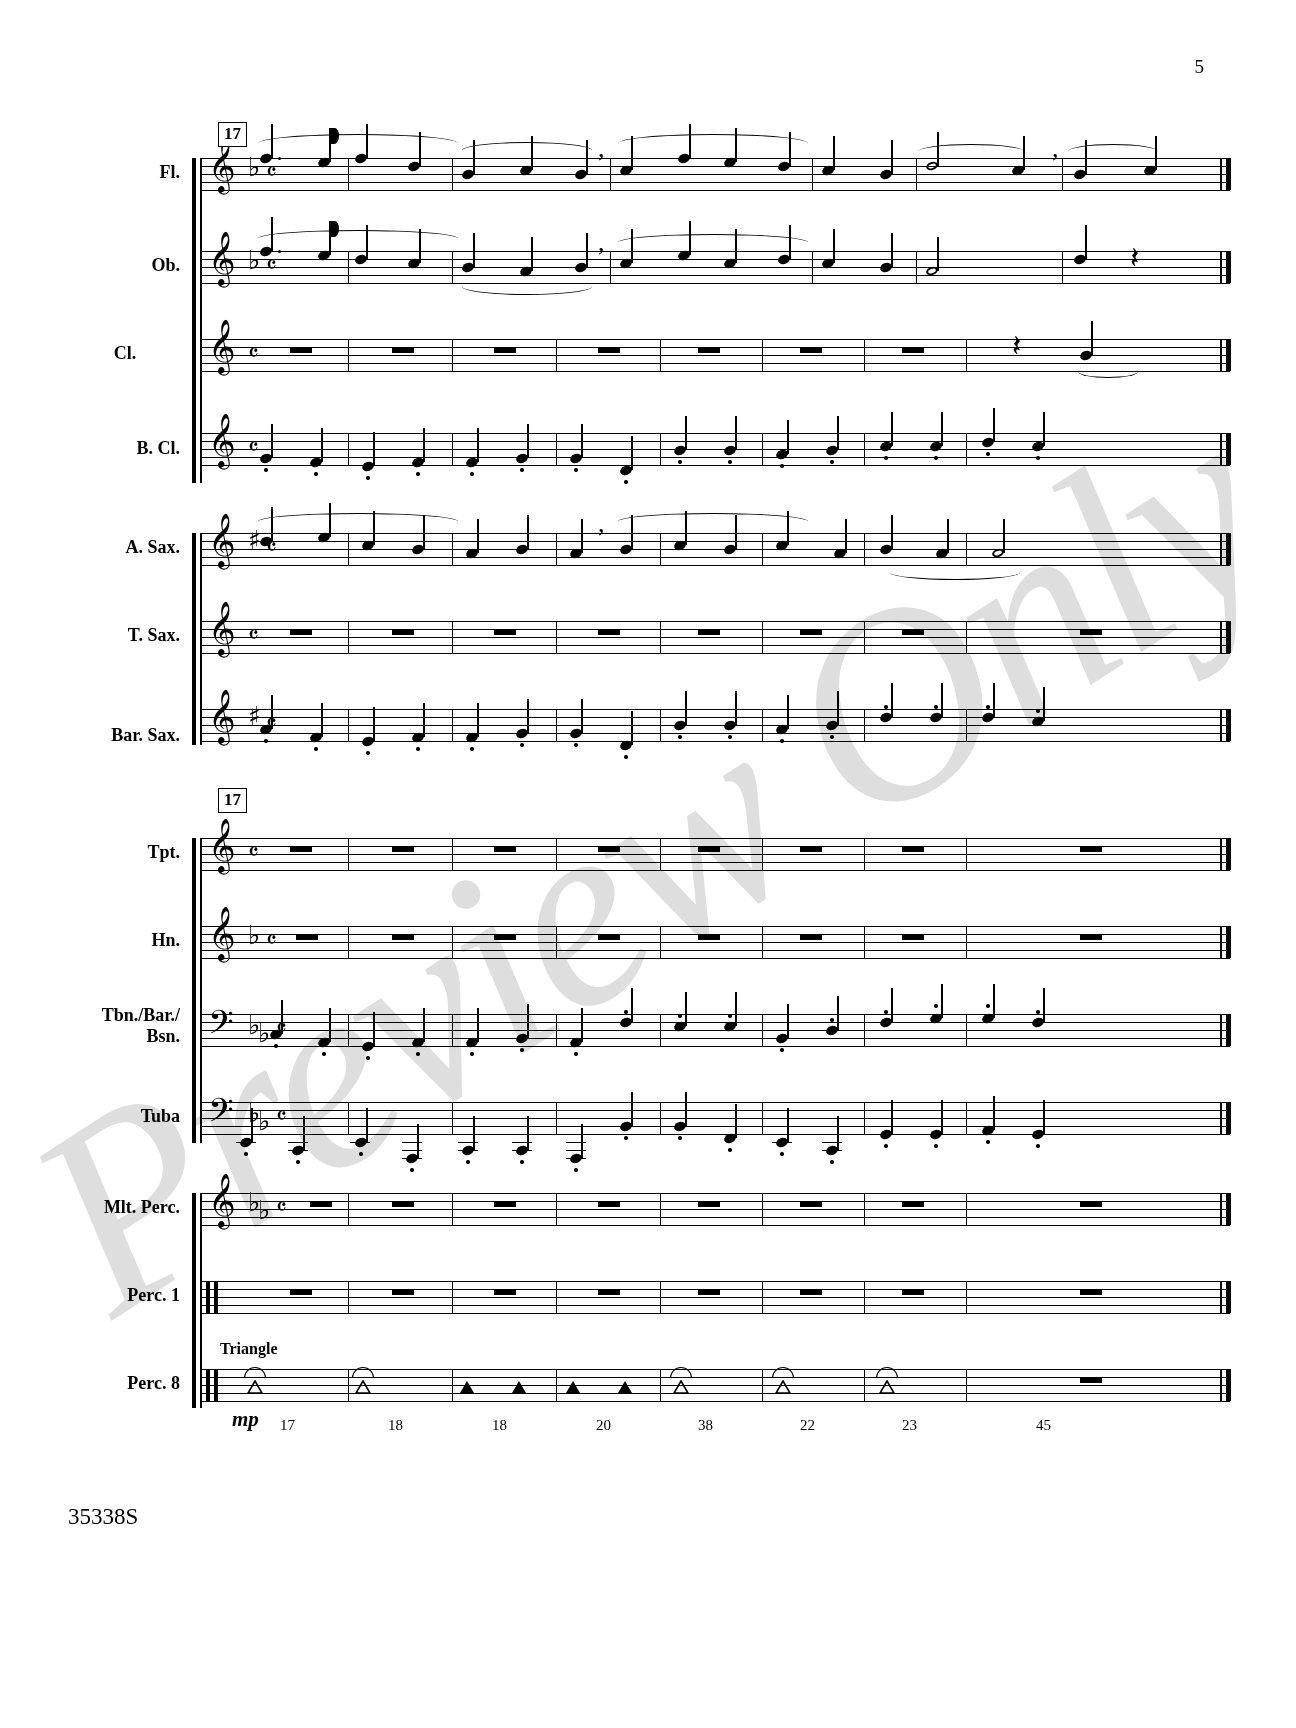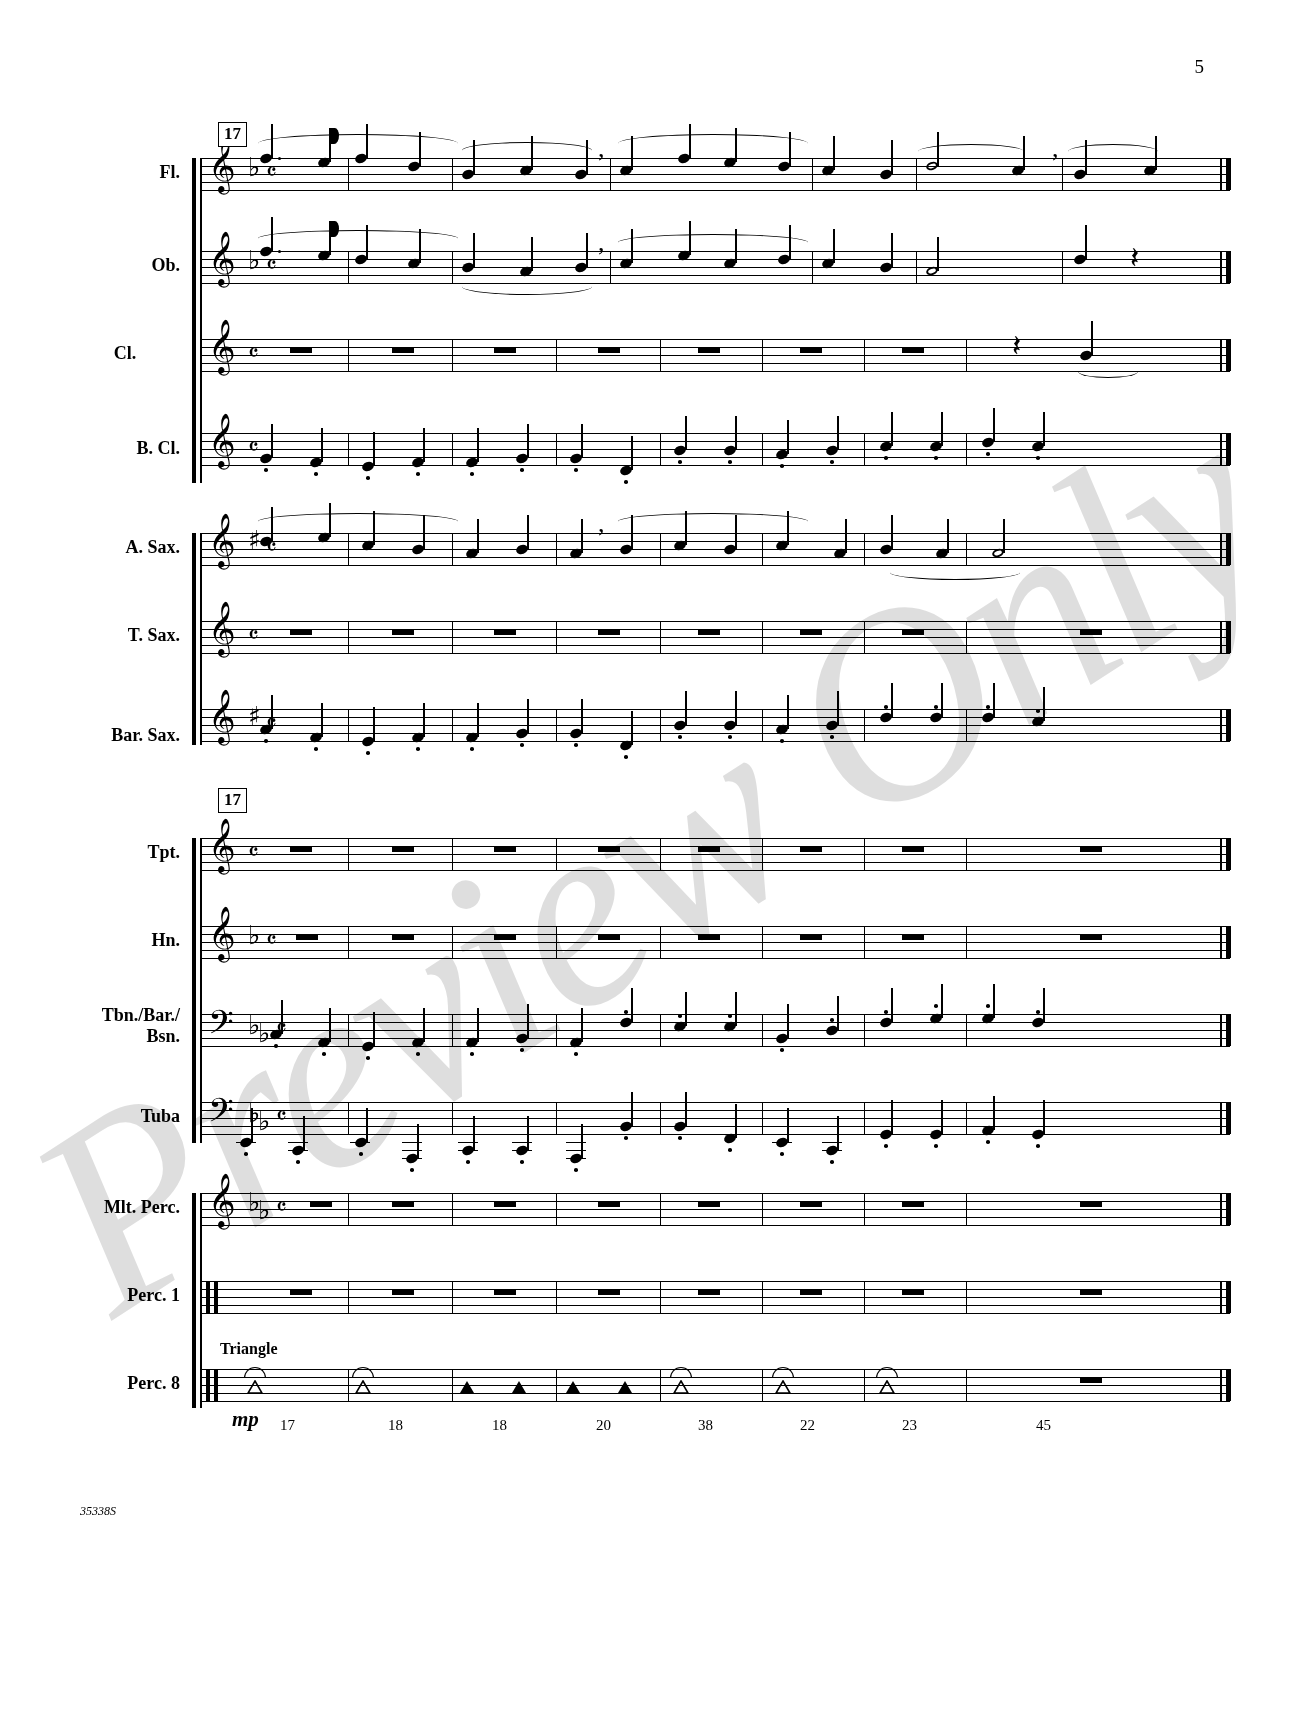--- a/index.html
+++ b/index.html
@@ -49,26 +49,25 @@
   .page-number {
     position: absolute;
     right: 92px;
     top: 56px;
     font-size: 19px;
     font-family: "Liberation Serif", serif;
     z-index: 10;
   }
   .catalog-number {
     position: absolute;
-    left: 80px;
+    left: 68px;
     top: 1504px;
-    font-size: 12px;
+    font-size: 23px;
     font-family: "Liberation Serif", serif;
     z-index: 10;
-    font-style: italic;
   }
 
   
   .system {
     position: absolute;
     z-index: 5;
   }
   .stafflabel {
     position: absolute;
     font-weight: bold;

